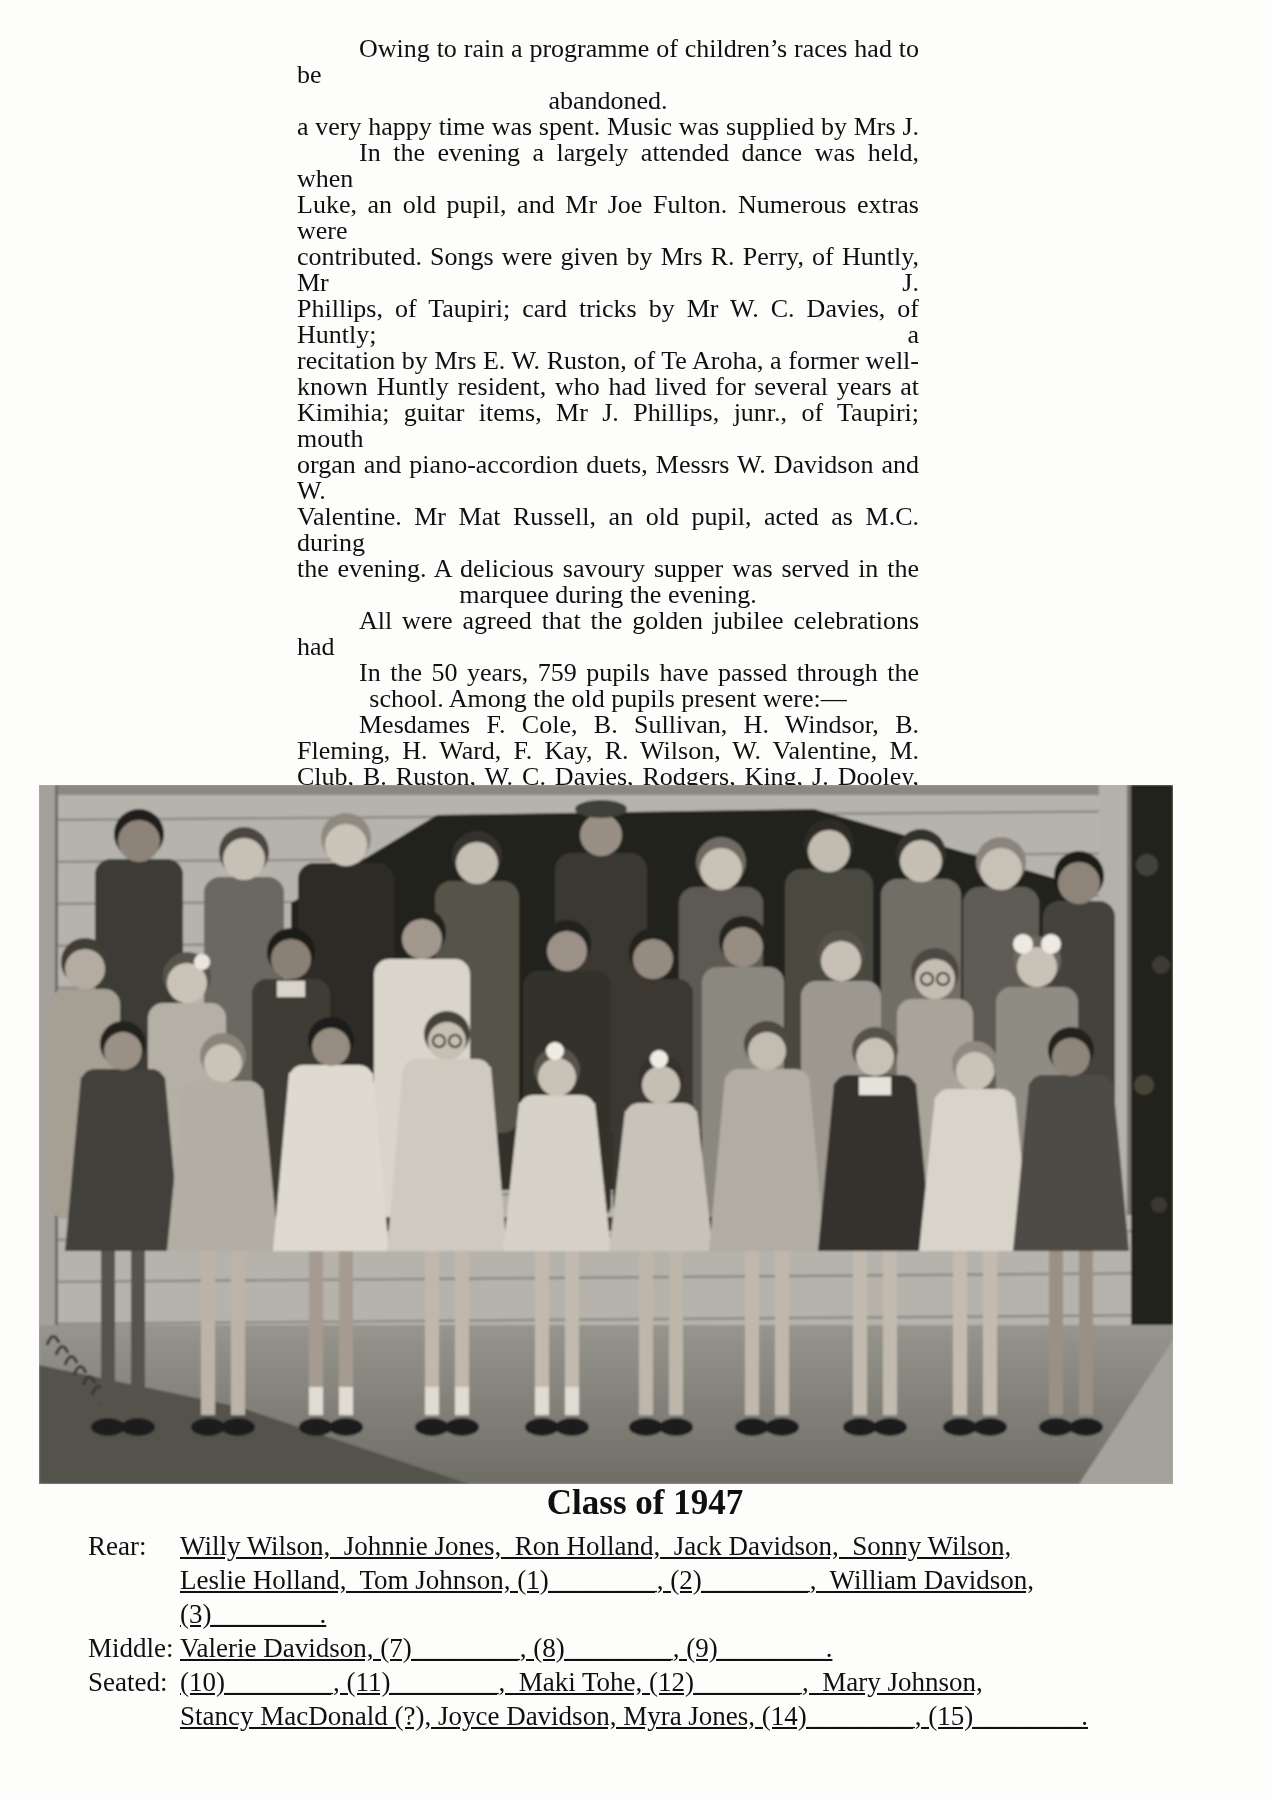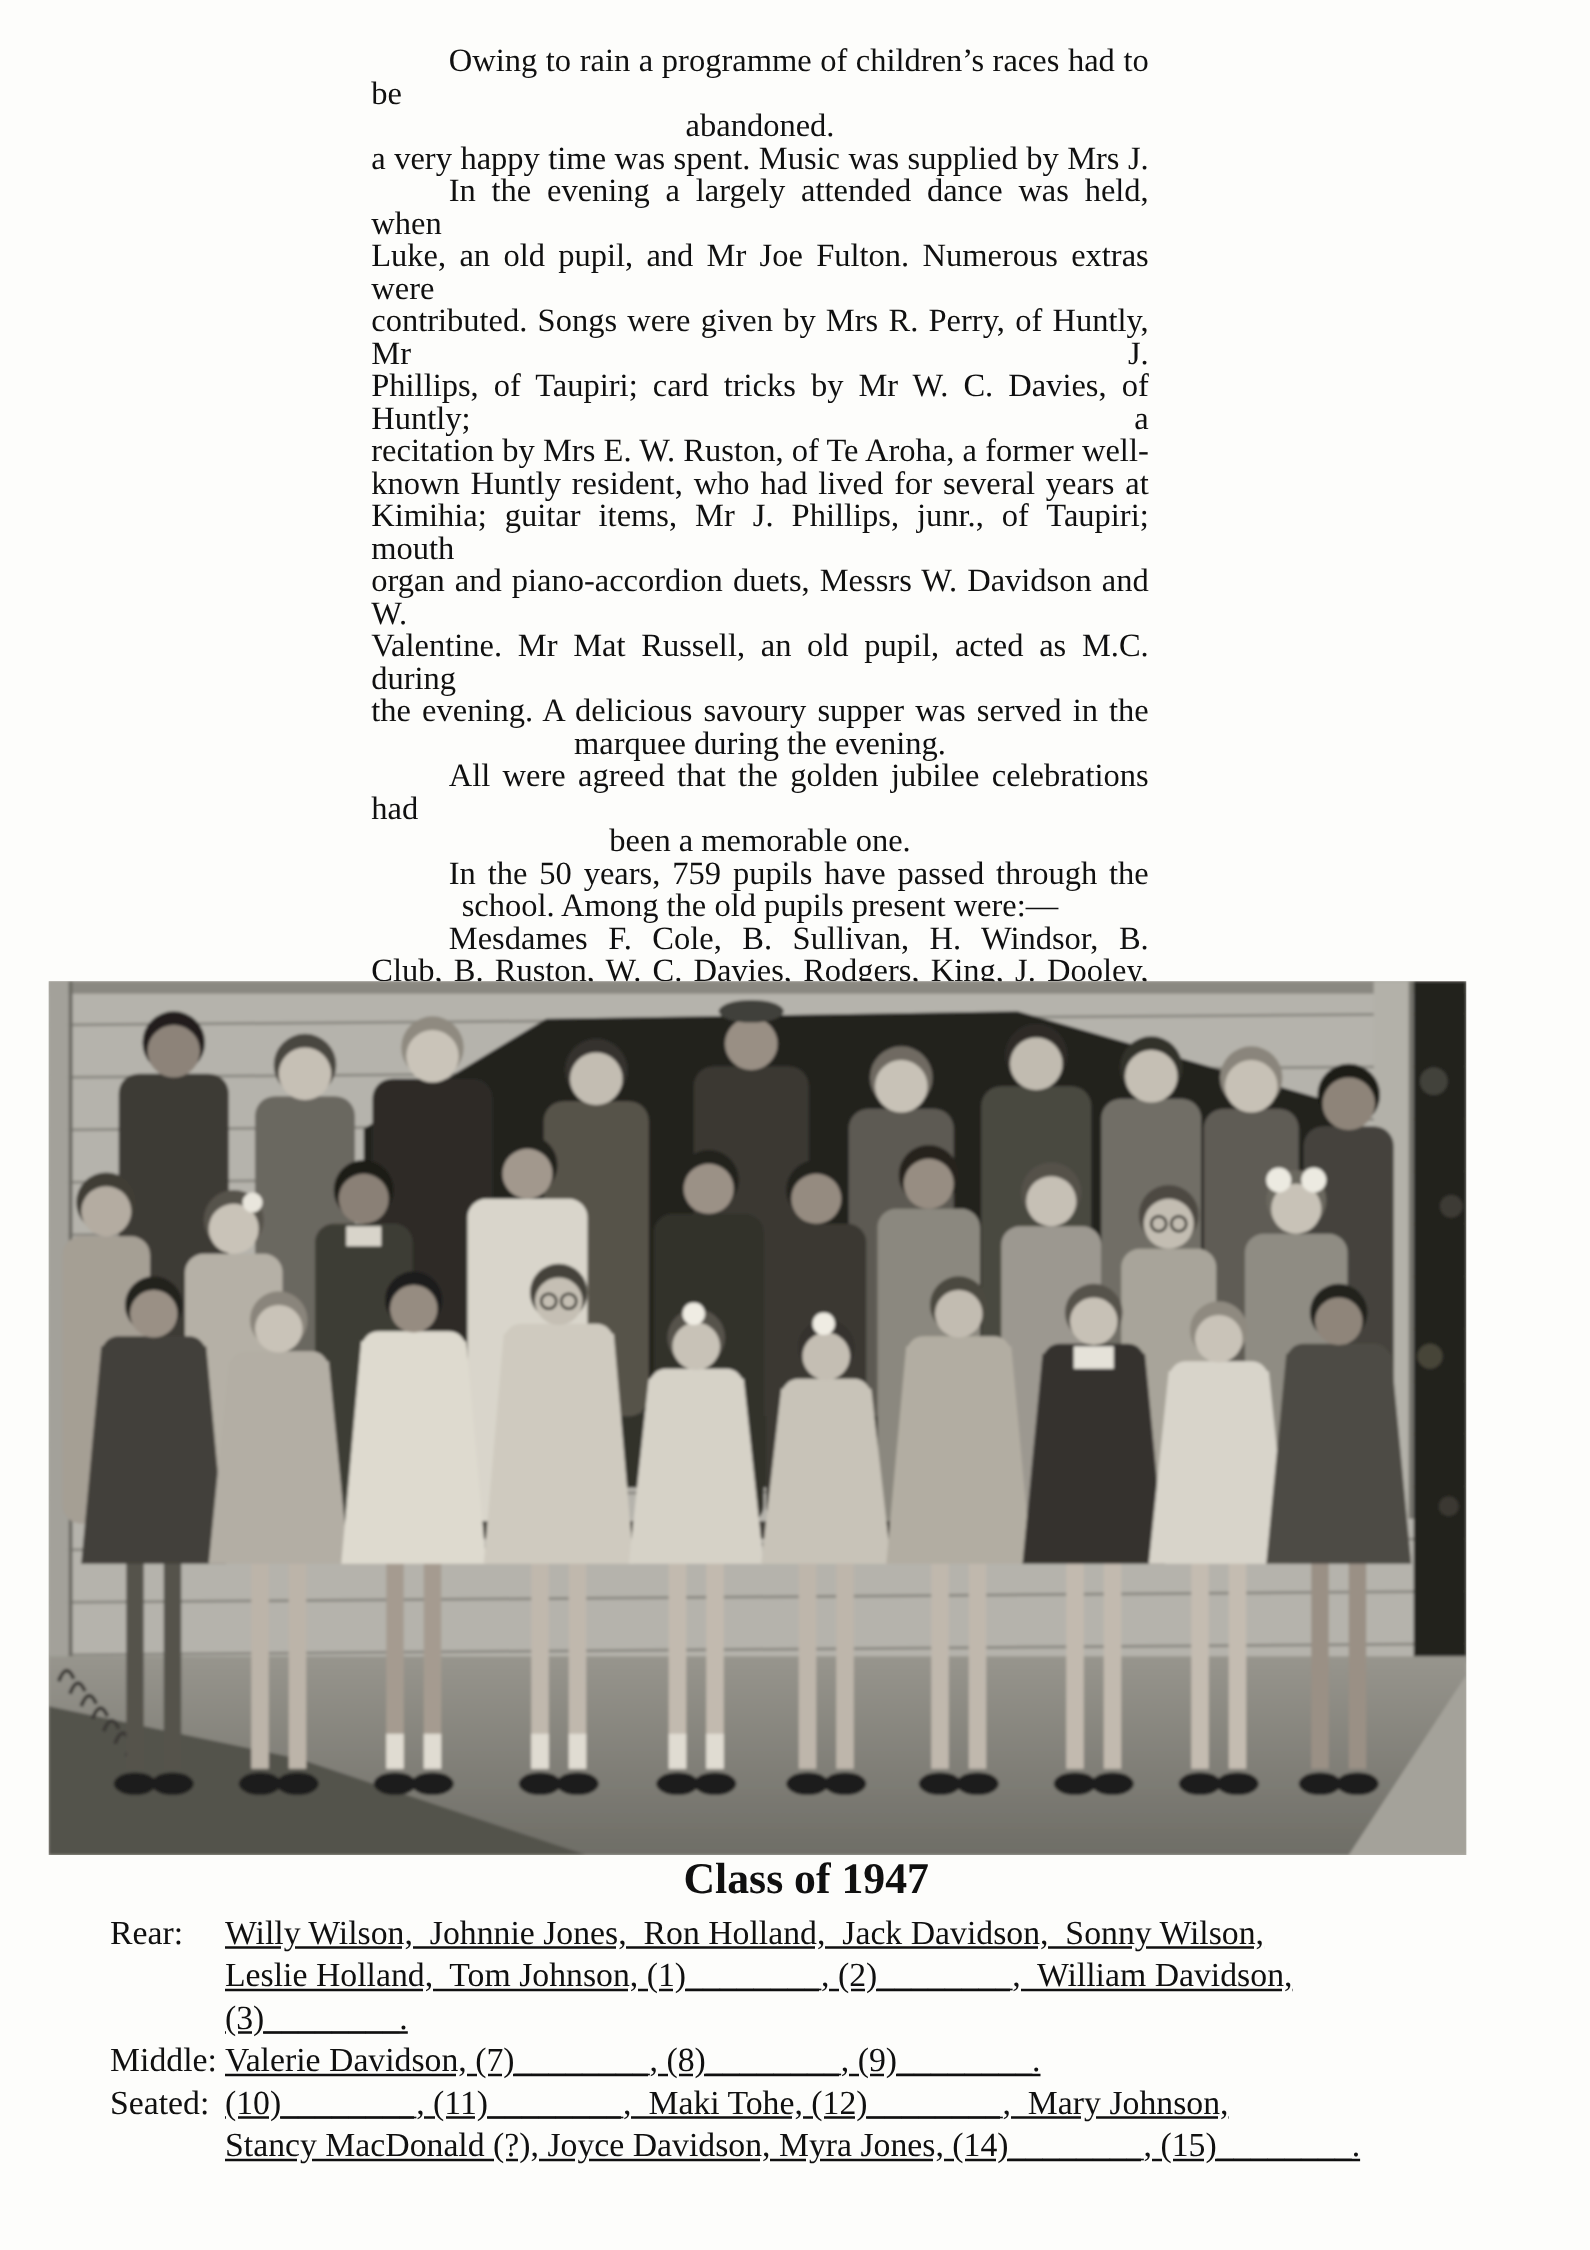--- a/index.html
+++ b/index.html
@@ -55,28 +55,28 @@
     <div class="ln jl">recitation by Mrs E. W. Ruston, of Te Aroha, a former well-</div>
     <div class="ln jl">known Huntly resident, who had lived for several years at</div>
     <div class="ln jl">Kimihia; guitar items, Mr J. Phillips, junr., of Taupiri; mouth</div>
     <div class="ln jl">organ and piano-accordion duets, Messrs W. Davidson and W.</div>
     <div class="ln jl">Valentine. Mr Mat Russell, an old pupil, acted as M.C. during</div>
     <div class="ln jl">the evening. A delicious savoury supper was served in the</div>
     <div class="ln">marquee during the evening.</div>
   </div>
   <div class="para">
     <div class="ln jl first">All were agreed that the golden jubilee celebrations had</div>
-    <div class="ln">been a memorable one.</div>
   </div>
   <div class="para">
     <div class="ln jl first">In the 50 years, 759 pupils have passed through the</div>
     <div class="ln">school. Among the old pupils present were:—</div>
   </div>
   <div class="para">
     <div class="ln jl first">Mesdames F. Cole, B. Sullivan, H. Windsor, B.</div>
+    <div class="ln jl">Fleming, H. Ward, F. Kay, R. Wilson, W. Valentine, M.</div>
     <div class="ln jl">Club, B. Ruston, W. C. Davies, Rodgers, King, J. Dooley,</div>
     <div class="ln jl">Dooley, J. Rogers, J. Luke, A. Pretty, Boswell, Miss N.</div>
     <div class="ln jl">Perry, Messrs T. Holland, F. Dunn, J. Dunn, T. Dunn, C.</div>
     <div class="ln jl">Dunn, W. Ruston, M. Russell, H. Jones, J. Johnson, H.</div>
     <div class="ln jl">Perry, J. Ralph, T. Ralph, W. Coby, J. McGlynn, A.</div>
     <div class="ln">Paterson, Seddon.</div>
   </div>
   <div class="attribution">- Huntly Press</div>
 </div>
 

